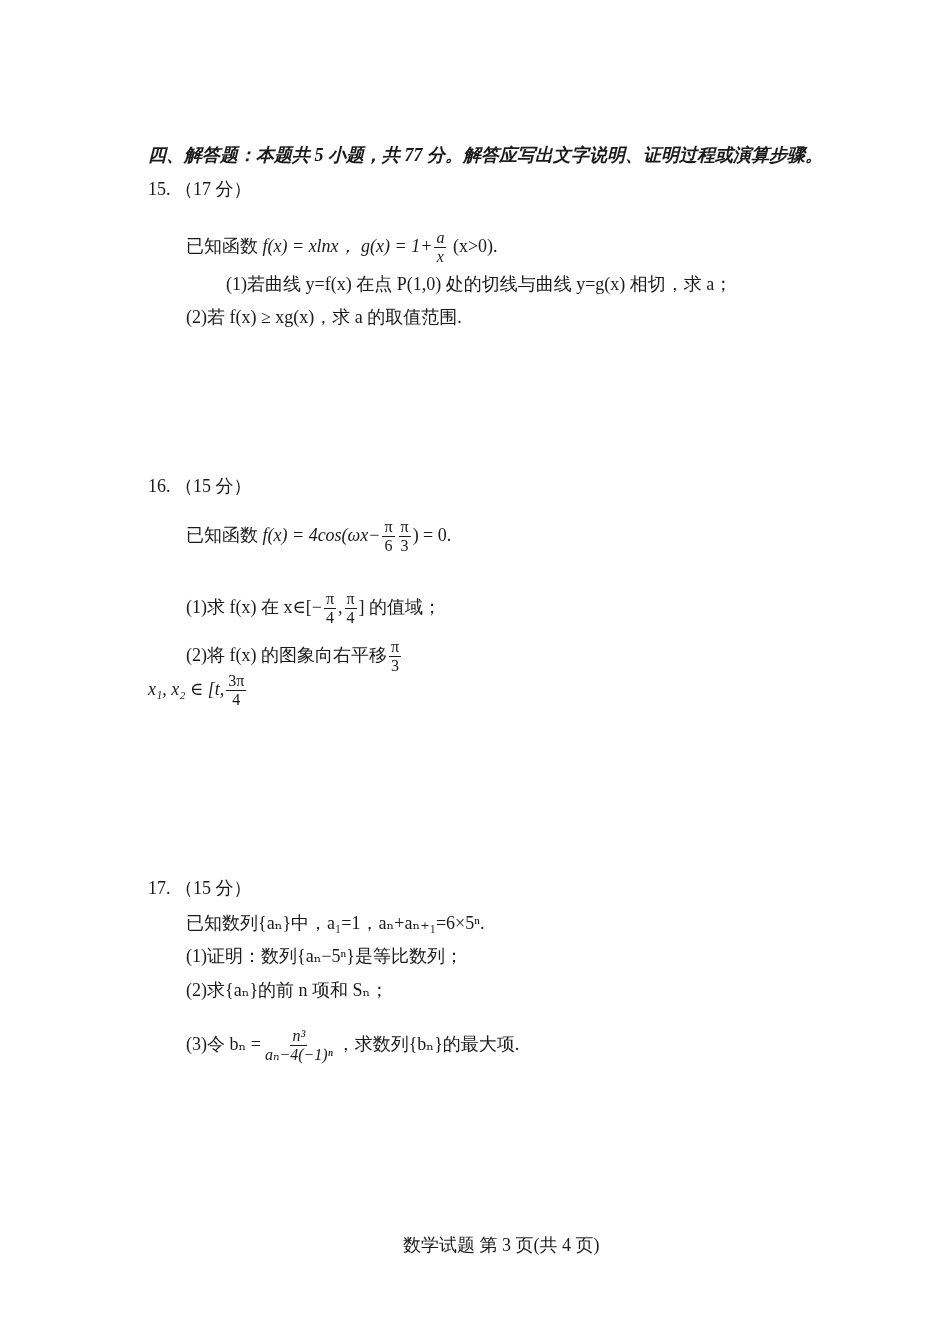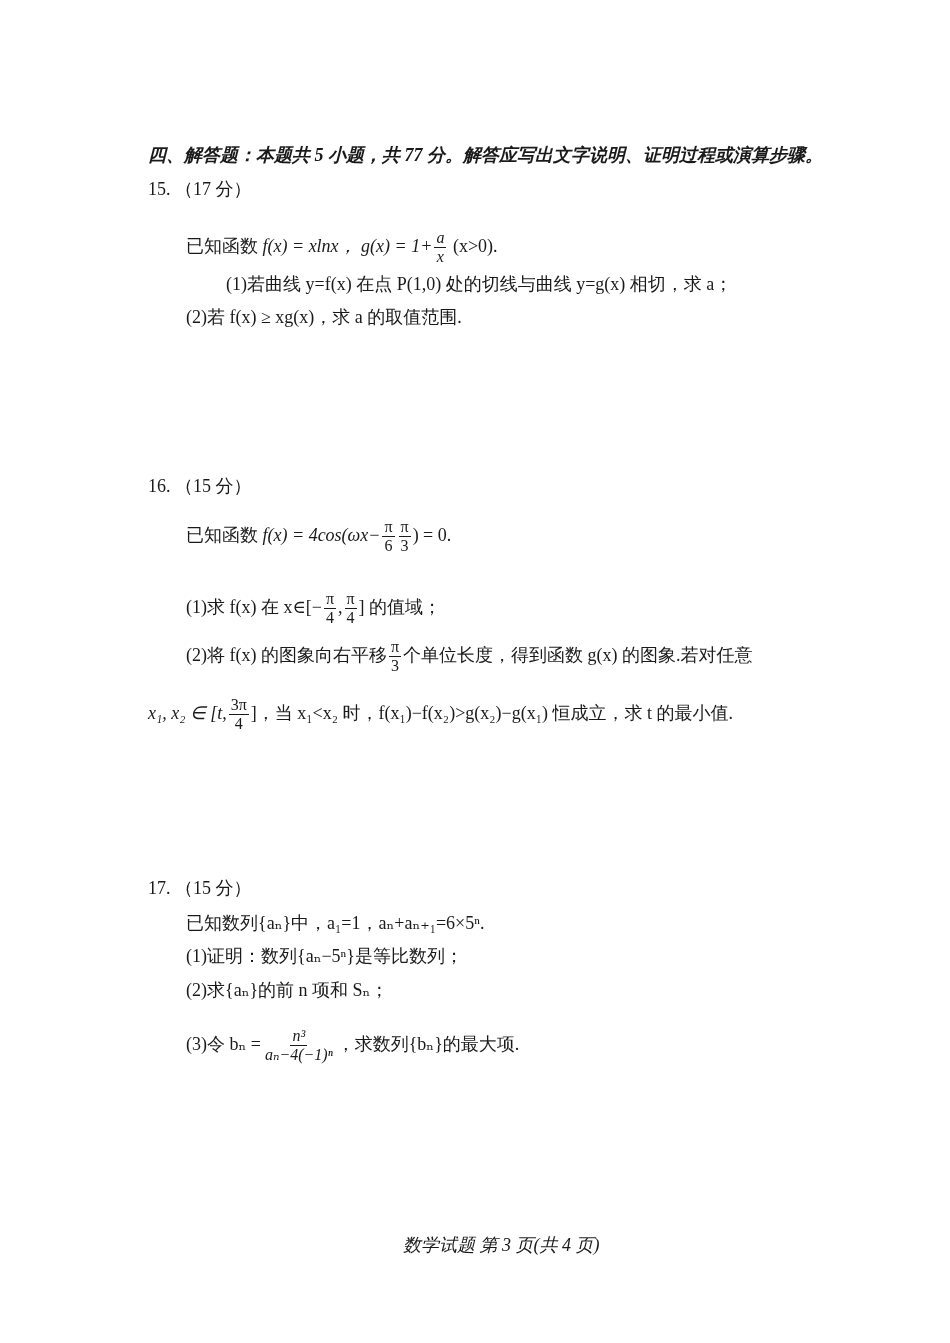--- a/index.html
+++ b/index.html
@@ -63,40 +63,40 @@
       <span class="den">4</span>
     </span><span>,</span><span class="frac">
       <span class="num">π</span>
       <span class="den">4</span>
     </span><span>] 的值域；</span>
 </div>
 <div class="line" style="left:186px; top:638px;">
   <span>(2)</span><span>将 f(x) 的图象向右平移</span><span class="frac">
       <span class="num">π</span>
       <span class="den">3</span>
-    </span><span>个单位长度，得到函数 g(x) 的图象.若对任意</span>
+    </span>
 </div>
-<div class="line" style="left:148px; top:696px;font-family:Liberation Serif, serif;">
+<div class="line" style="left:148px; top:672px;">
   <span class="it">x₁, x₂ ∈ [t,</span><span class="frac">
       <span class="num">3π</span>
       <span class="den">4</span>
-    </span><span>]，当 x₁&lt;x₂ 时，f(x₁)−f(x₂)&gt;g(x₂)−g(x₁) 恒成立，求 t 的最小值.</span>
+    </span>
 </div>
 
 <div class="line" style="left:148px; top:876px;text-align:right;">
   <span>17.</span>
   <span>（15 分）</span>
 </div>
 <div class="line" style="left:186px; top:911px;">已知数列{aₙ}中，a₁=1，aₙ+aₙ₊₁=6×5ⁿ.</div>
 <div class="line" style="left:186px; top:944px;">
   <span>(1)</span><span>证明：数列{aₙ−5ⁿ}是等比数列；</span>
 </div>
 <div class="line" style="left:186px; top:978px;">
   <span>(2)</span><span>求{aₙ}的前 n 项和 Sₙ；</span>
 </div>
 <div class="line" style="left:186px; top:1027px;">
   <span>(3)</span><span>令 bₙ =</span><span class="frac">
       <span class="num it">n³</span>
       <span class="den it">aₙ−4(−1)ⁿ</span>
     </span><span>，求数列{bₙ}的最大项.</span>
 </div>
 
-<div class="line" style="left:403px; top:1233px;font-style:italic;">数学试题  第  3  页(共 4 页)</div>
+<div class="line" style="left:403px; top:1233px;">数学试题  第  3  页(共 4 页)</div>
 
 </body></html>

